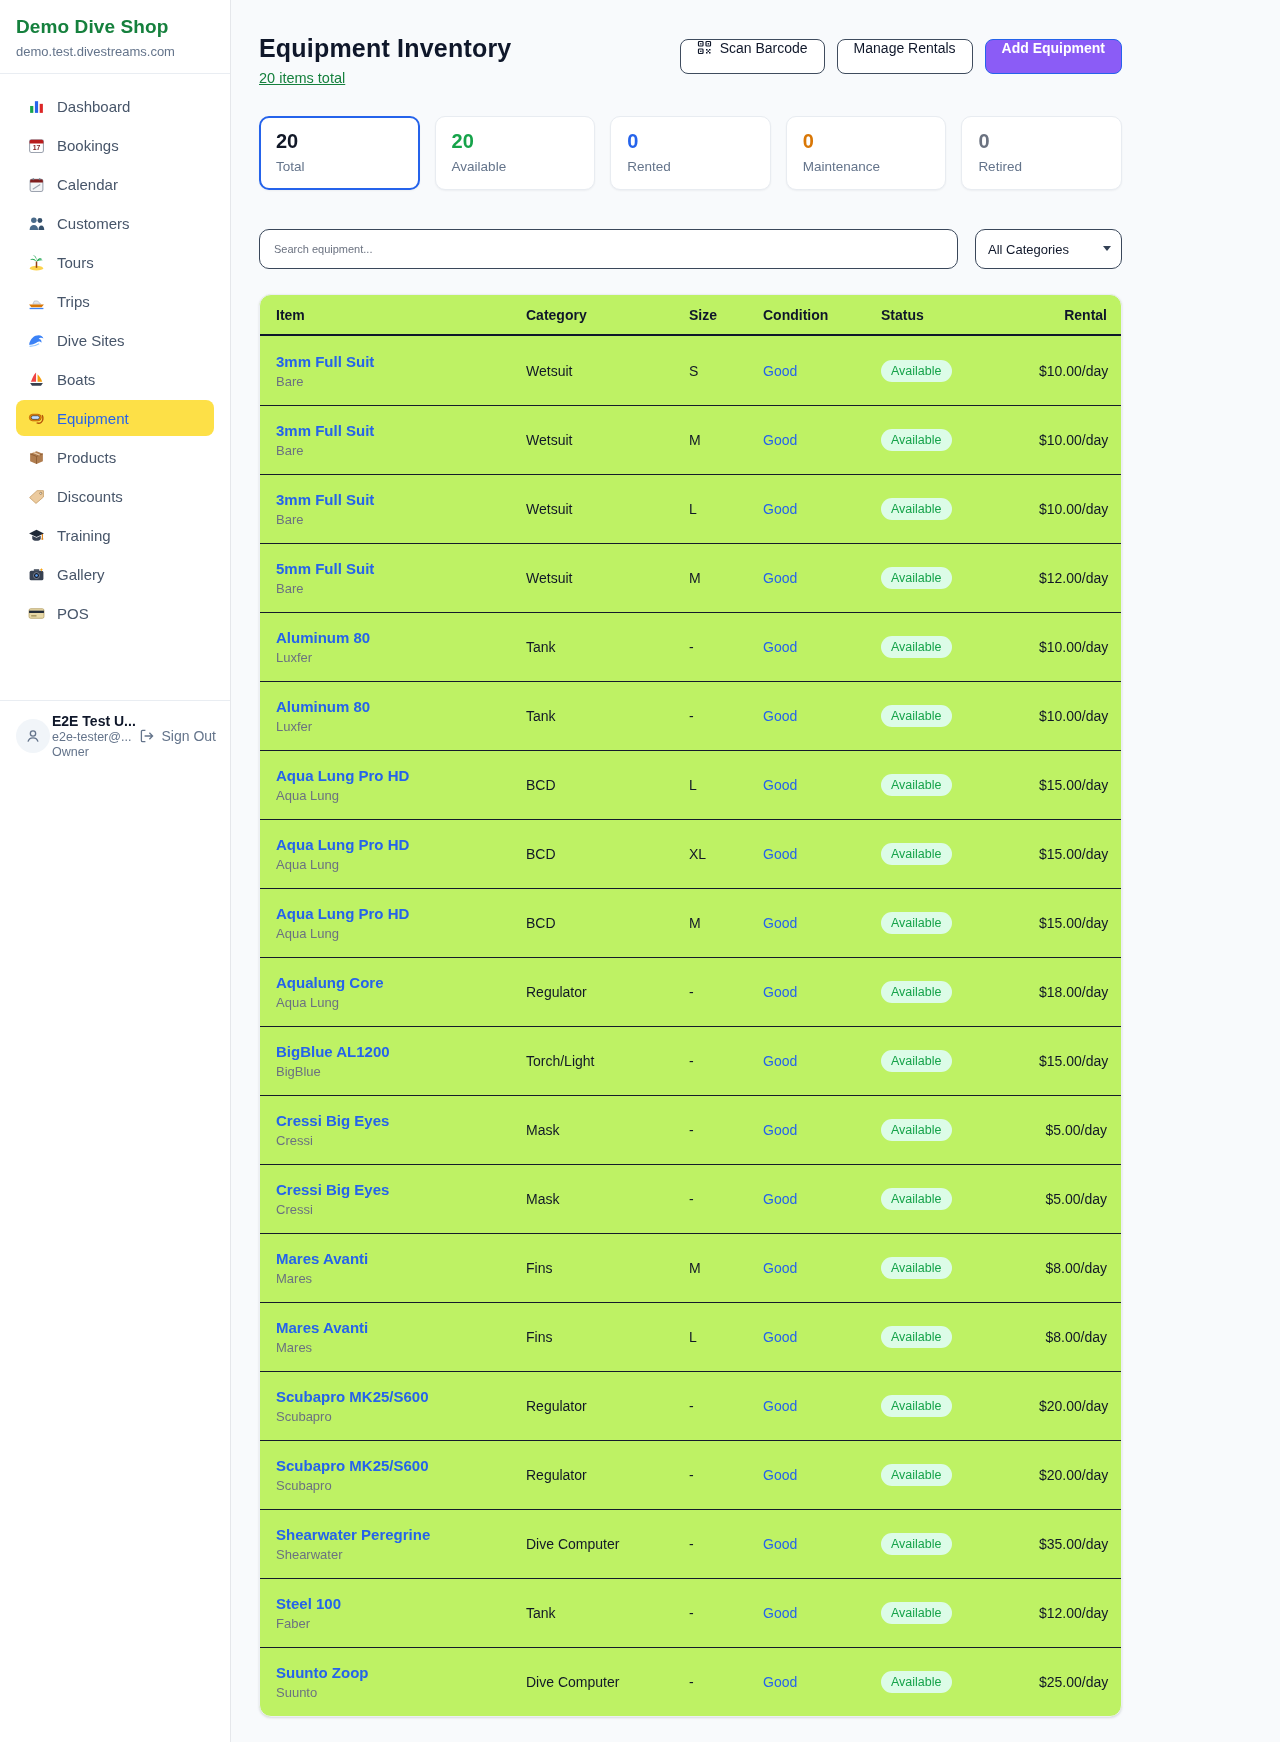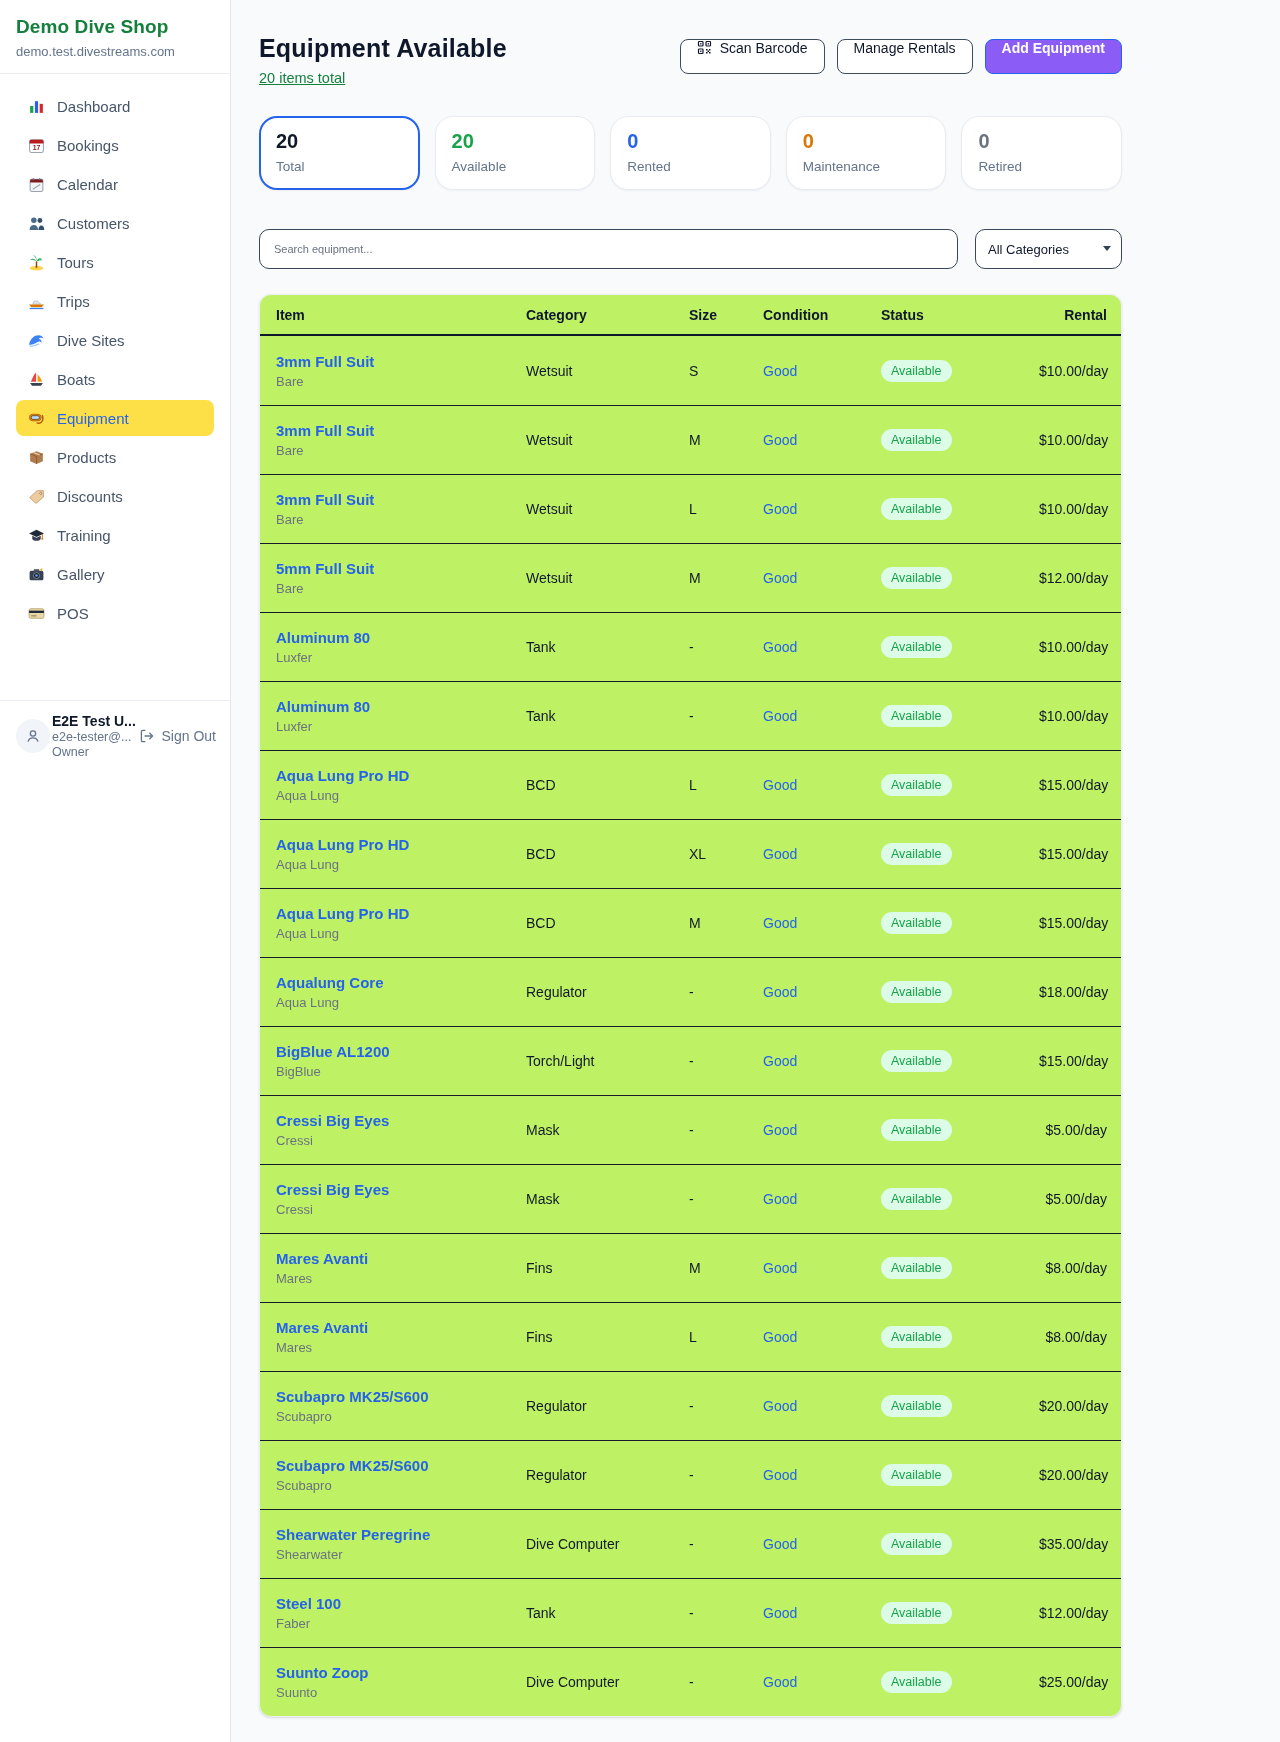--- a/index.html
+++ b/index.html
@@ -50,21 +50,21 @@
   .head-actions { display:flex; gap:12px; margin-top:5px; }
   .btn { height:35px; border-radius:8px; font-size:14px; font-family:inherit; cursor:pointer;
     display:inline-flex; gap:8px; padding:0 16px; white-space:nowrap; }
   .btn-outline { background:#fff; border:1px solid #44506033; border:1px solid #3f4c5e; color:#0f172a; }
   .btn-outline svg { width:15px; height:15px; }
   .btn-primary { background:#8b5cf6; border:1px solid #2563eb; color:#fff; font-weight:600; }
 
   
   .stats { display:flex; gap:15px; margin-top:30px; }
   .stat-card {
-    flex:1; background:#fff; border:1px solid #e8ecf1; border-radius:18px;
+    flex:1; background:#fff; border:1px solid #e8ecf1; border-radius:10px;
     padding:13px 16px 15px; text-align:left; cursor:pointer; font-family:inherit;
     box-shadow:0 1px 2px rgba(16,24,40,.05);
   }
   .stat-card.active { border:2px solid #2563eb; padding:12px 15px 14px; }
   .stat-value { font-size:20px; font-weight:bold; }
   .stat-label { font-size:13.5px; color:#64748b; margin-top:6px; }
 
   
   .filters { display:flex; gap:17px; margin-top:39px; }
   .search-input {
@@ -292,21 +292,21 @@
         </button>
       </div>
     </div>
   </aside>
 
   <main class="main">
     <div class="content">
 
       <div class="page-head">
         <div>
-          <h1 class="page-title">Equipment Available</h1>
+          <h1 class="page-title">Equipment Inventory</h1>
           <div class="page-subtitle">20 items total</div>
         </div>
         <div class="head-actions">
           <button class="btn btn-outline">
             <span style="display:inline-flex">
               <svg viewBox="0 0 20 20" fill="#0f172a" width="15" height="15">
                   <rect x="2" y="2" width="6" height="6" rx="1" fill="none" stroke="#0f172a" stroke-width="1.6"></rect>
                   <rect x="4.2" y="4.2" width="1.8" height="1.8"></rect>
                   <rect x="12" y="2" width="6" height="6" rx="1" fill="none" stroke="#0f172a" stroke-width="1.6"></rect>
                   <rect x="14.2" y="4.2" width="1.8" height="1.8"></rect>

